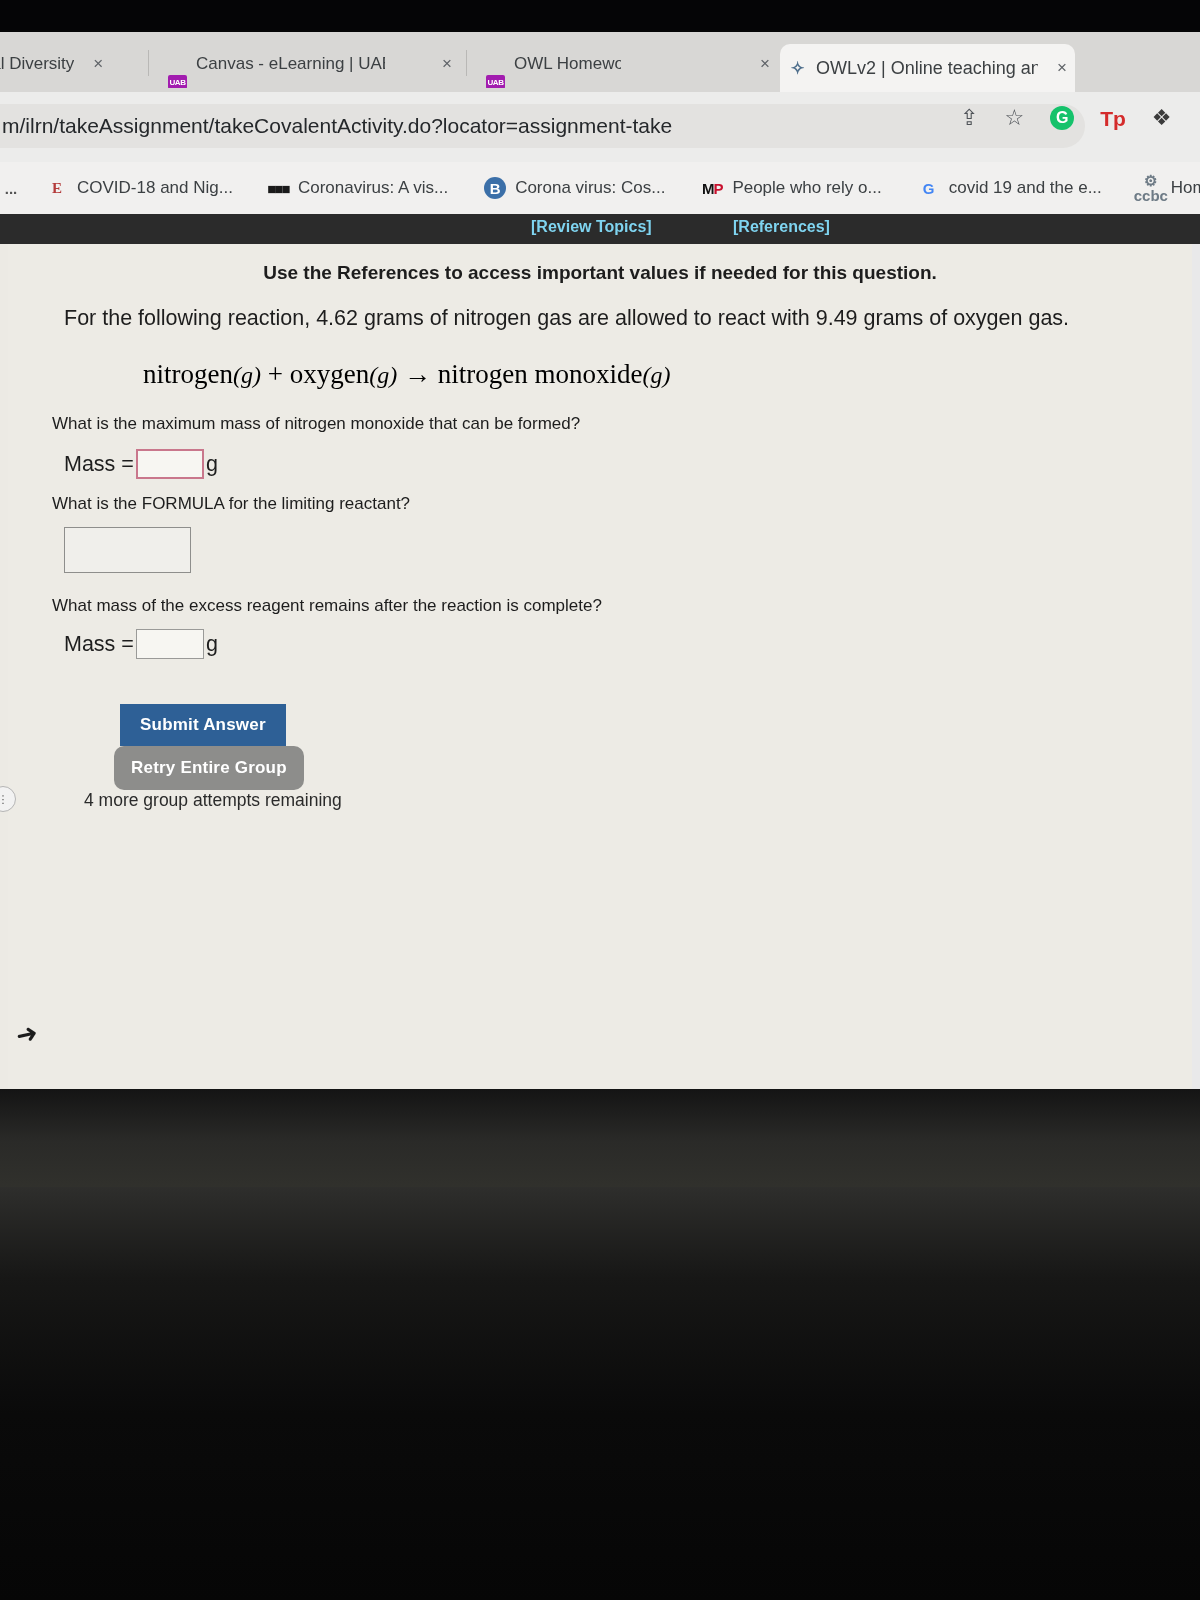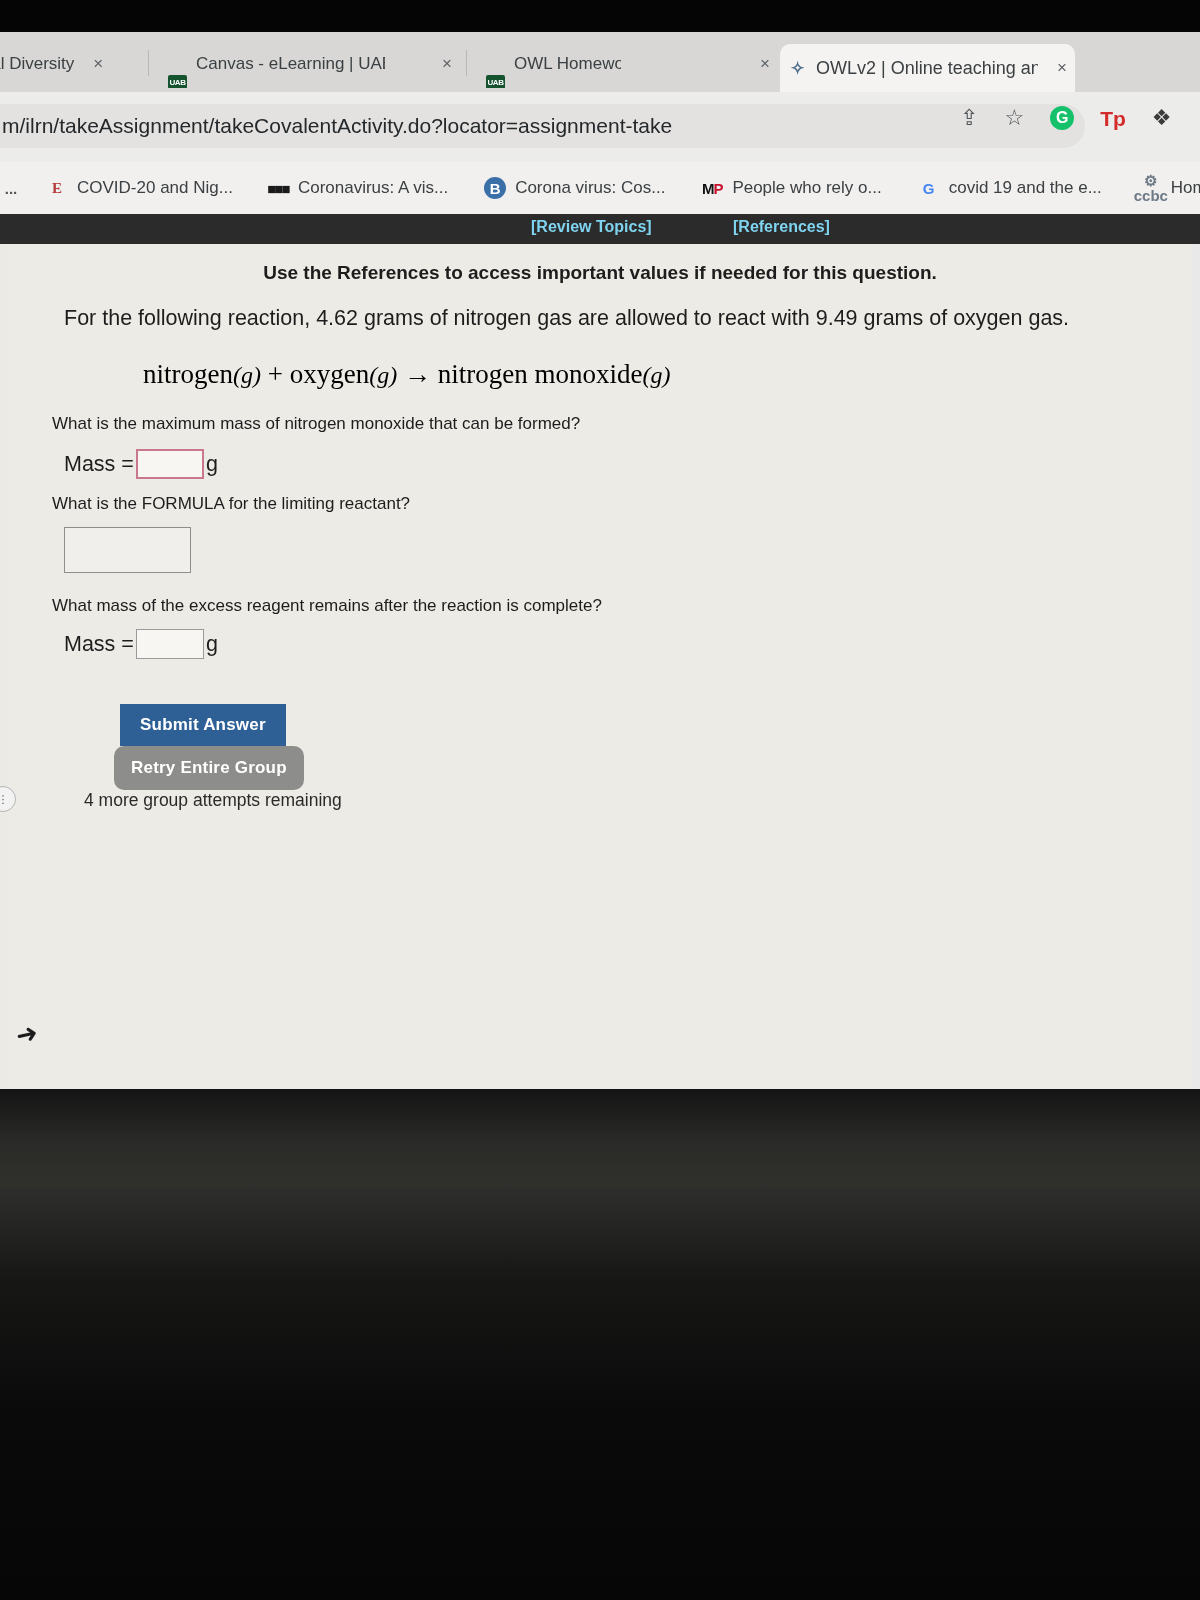--- a/index.html
+++ b/index.html
@@ -33,21 +33,21 @@
     font-size:17px; color:#3c4043;
     white-space:nowrap; overflow:hidden;
   }
   .tab.active { background:#f4f3f2; border-radius:10px 10px 0 0; }
   .tab .favicon {
     width:19px; height:14px; flex:0 0 auto;
     display:flex; align-items:center; justify-content:center;
     font-size:8px; font-weight:bold; color:#fff;
     border-radius:2px;
   }
-  .fav-uab { background:#14532d; letter-spacing:-.5px;margin-top:36px; }
+  .fav-uab { background:#a21caf; letter-spacing:-.5px;margin-top:36px; }
   .tab .tab-title { overflow:hidden; text-overflow:clip; }
   .tab .tab-close { font-size:17px; color:#5f6368; margin-left:10px; }
   .tab-divider {
     position:absolute; top:18px; width:1px; height:26px; background:#b9b8b6;
   }
   .newtab {
     position:absolute; left:1075px; top:52px;
     font-size:26px; color:#4a4a4a; font-weight:300;
   }
 
@@ -280,21 +280,21 @@
         <span class="ticon puzzle">❖</span>
       </div>
     </div>
 
     <div class="bmrow">
       <div class="bm" style="padding-left:0;width:34px;">
         <span class="bfav" style="font-size:15px;color:#555;">...</span>
       </div>
       <div class="bm">
         <span class="bfav bf-e">E</span>
-        <span>COVID-20 and Nig...</span>
+        <span>COVID-18 and Nig...</span>
       </div>
       <div class="bm" style="margin-left:10px;">
         <span class="bfav bf-sq">■■■</span>
         <span>Coronavirus: A vis...</span>
       </div>
       <div class="bm" style="margin-left:12px;">
         <span class="bfav bf-b">B</span>
         <span>Corona virus: Cos...</span>
       </div>
       <div class="bm" style="margin-left:12px;">

